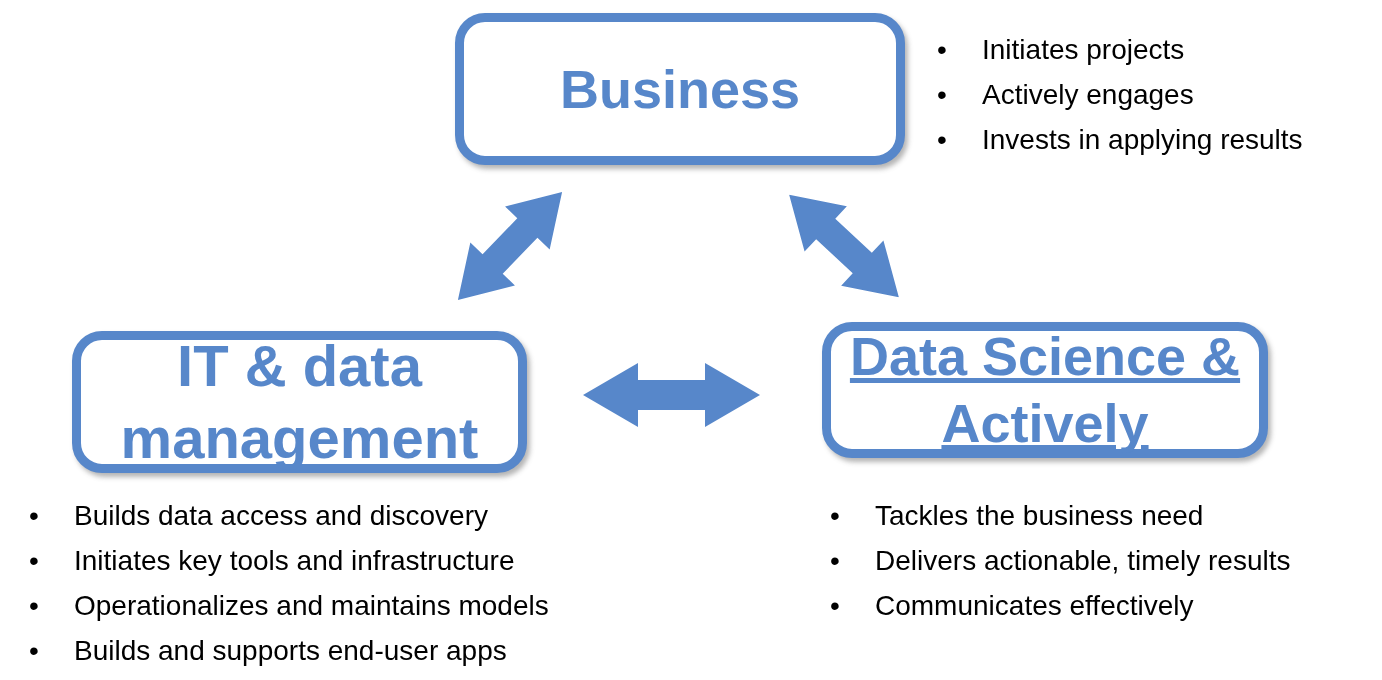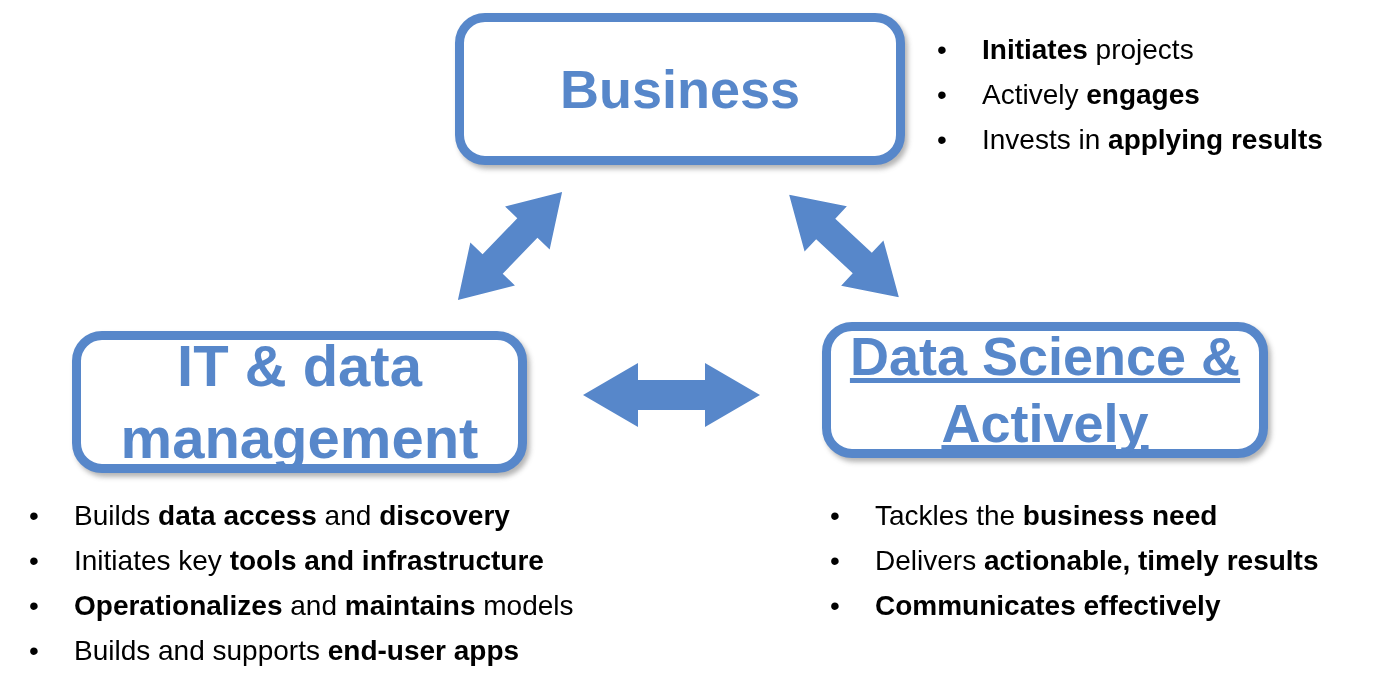--- a/index.html
+++ b/index.html
@@ -45,21 +45,21 @@
     position: absolute;
     margin: 0;
     padding: 0;
     list-style: none;
     font-size: 28px;
     color: #000000;
     white-space: nowrap;
   }
   .bullets li { display: flex; align-items: center; height: 45px; }
   .mk { flex: 0 0 57px; padding-left: 12px; box-sizing: border-box; }
-  .txt .b { font-weight: 700; }
+  .txt .b { font-weight: 400; }
 
   .bl-business { left: 925px; top: 27px;  width: 457px; }
   .bl-it       { left: 17px;  top: 493px; width: 680px; }
   .bl-ds       { left: 818px; top: 493px; width: 564px; }
 </style>
 </head>
 <body>
 
 <div class="canvas">
 

